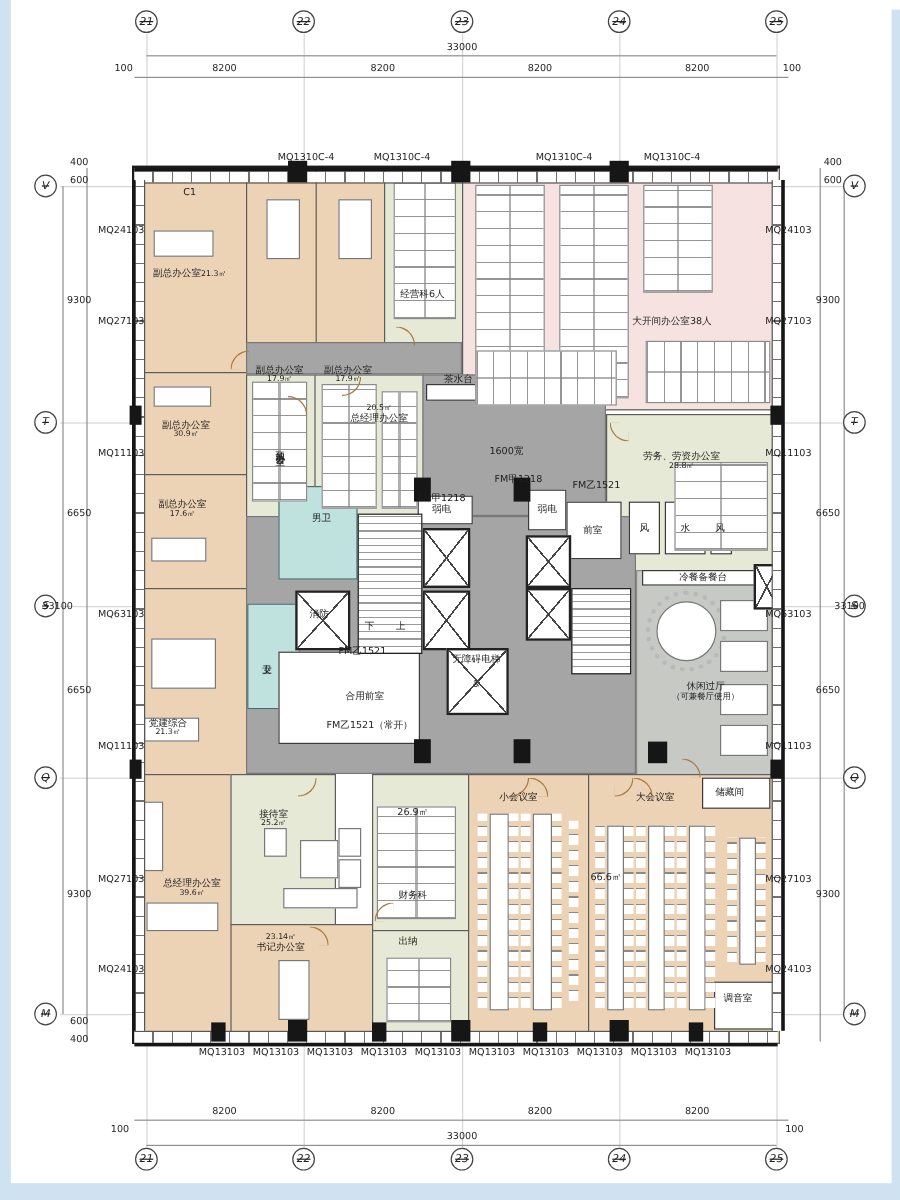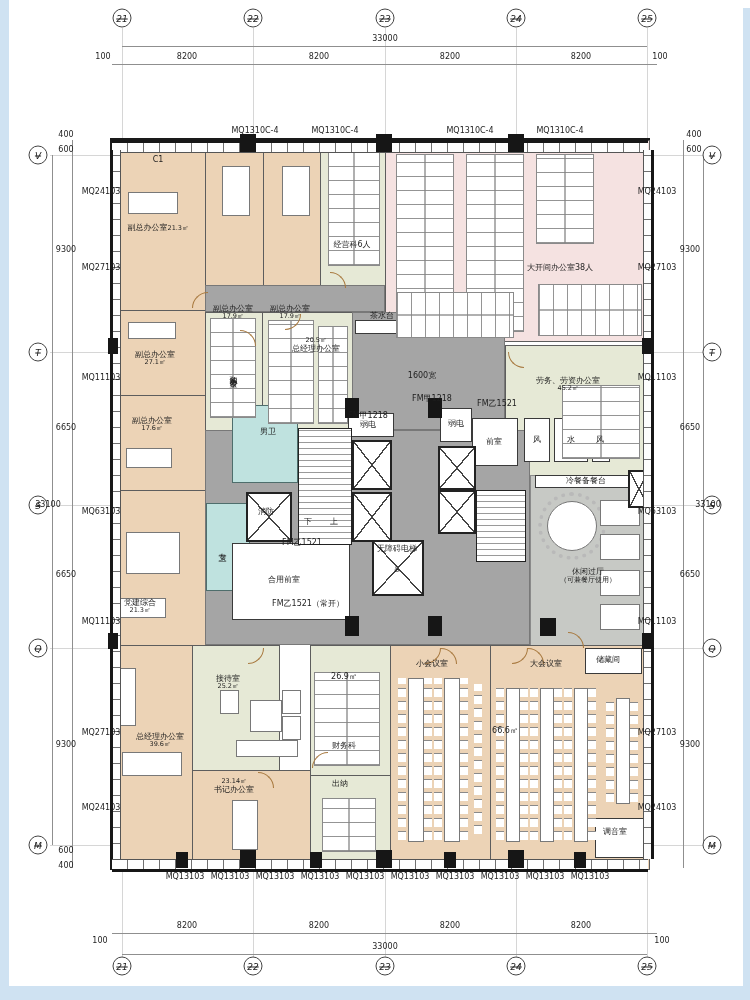--- a/index.html
+++ b/index.html
@@ -473,21 +473,21 @@
       <s class="ar">17.9㎡</s>
     </b>
   <b class="lbl fs9" style="left:352px;top:245px">
       <s>经营科6人</s>
     </b>
   <b class="lbl fs10" style="left:560px;top:268px">
       <s>大开间办公室38人</s>
     </b>
   <b class="lbl" style="left:155px;top:358px">
       <s>副总办公室</s>
-      <s class="ar">27.1㎡</s>
+      <s class="ar">30.9㎡</s>
     </b>
   <b class="lbl" style="left:152px;top:424px">
       <s>副总办公室</s>
       <s class="ar">17.6㎡</s>
     </b>
   <b class="lbl" style="left:140px;top:606px">
       <s>党建综合</s>
       <s class="ar">21.3㎡</s>
     </b>
   <b class="lbl" style="left:160px;top:740px">
@@ -496,21 +496,21 @@
     </b>
   <b class="lbl v fs7" style="left:233px;top:372px">
       <s>预留办公室</s>
     </b>
   <b class="lbl" style="left:316px;top:345px">
       <s class="ar">20.5㎡</s>
       <s>总经理办公室</s>
     </b>
   <b class="lbl" style="left:568px;top:384px">
       <s>劳务、劳资办公室</s>
-      <s class="ar">45.2㎡</s>
+      <s class="ar">28.8㎡</s>
     </b>
   <b class="lbl" style="left:588px;top:576px">
       <s>休闲过厅</s>
       <s class="fs7">（可兼餐厅使用）</s>
     </b>
   <b class="lbl" style="left:228px;top:682px">
       <s>接待室</s>
       <s class="ar">25.2㎡</s>
     </b>
   <b class="lbl" style="left:234px;top:786px">
@@ -541,21 +541,21 @@
   <b class="lbl fs5" style="left:615px;top:832px">
       <s>调音室</s>
     </b>
 
   <b class="lbl fs6" style="left:268px;top:432px">
       <s>男卫</s>
     </b>
   <b class="lbl v fs6" style="left:222px;top:548px">
       <s>女卫</s>
     </b>
-  <b class="lbl fs6" style="left:284px;top:580px">
+  <b class="lbl fs6" style="left:304px;top:580px">
       <s>合用前室</s>
     </b>
   <b class="lbl fs6" style="left:494px;top:442px">
       <s>前室</s>
     </b>
   <b class="lbl fs6" style="left:456px;top:424px">
       <s>弱电</s>
     </b>
   <b class="lbl fs5" style="left:368px;top:420px">
       <s>FM甲1218</s>

